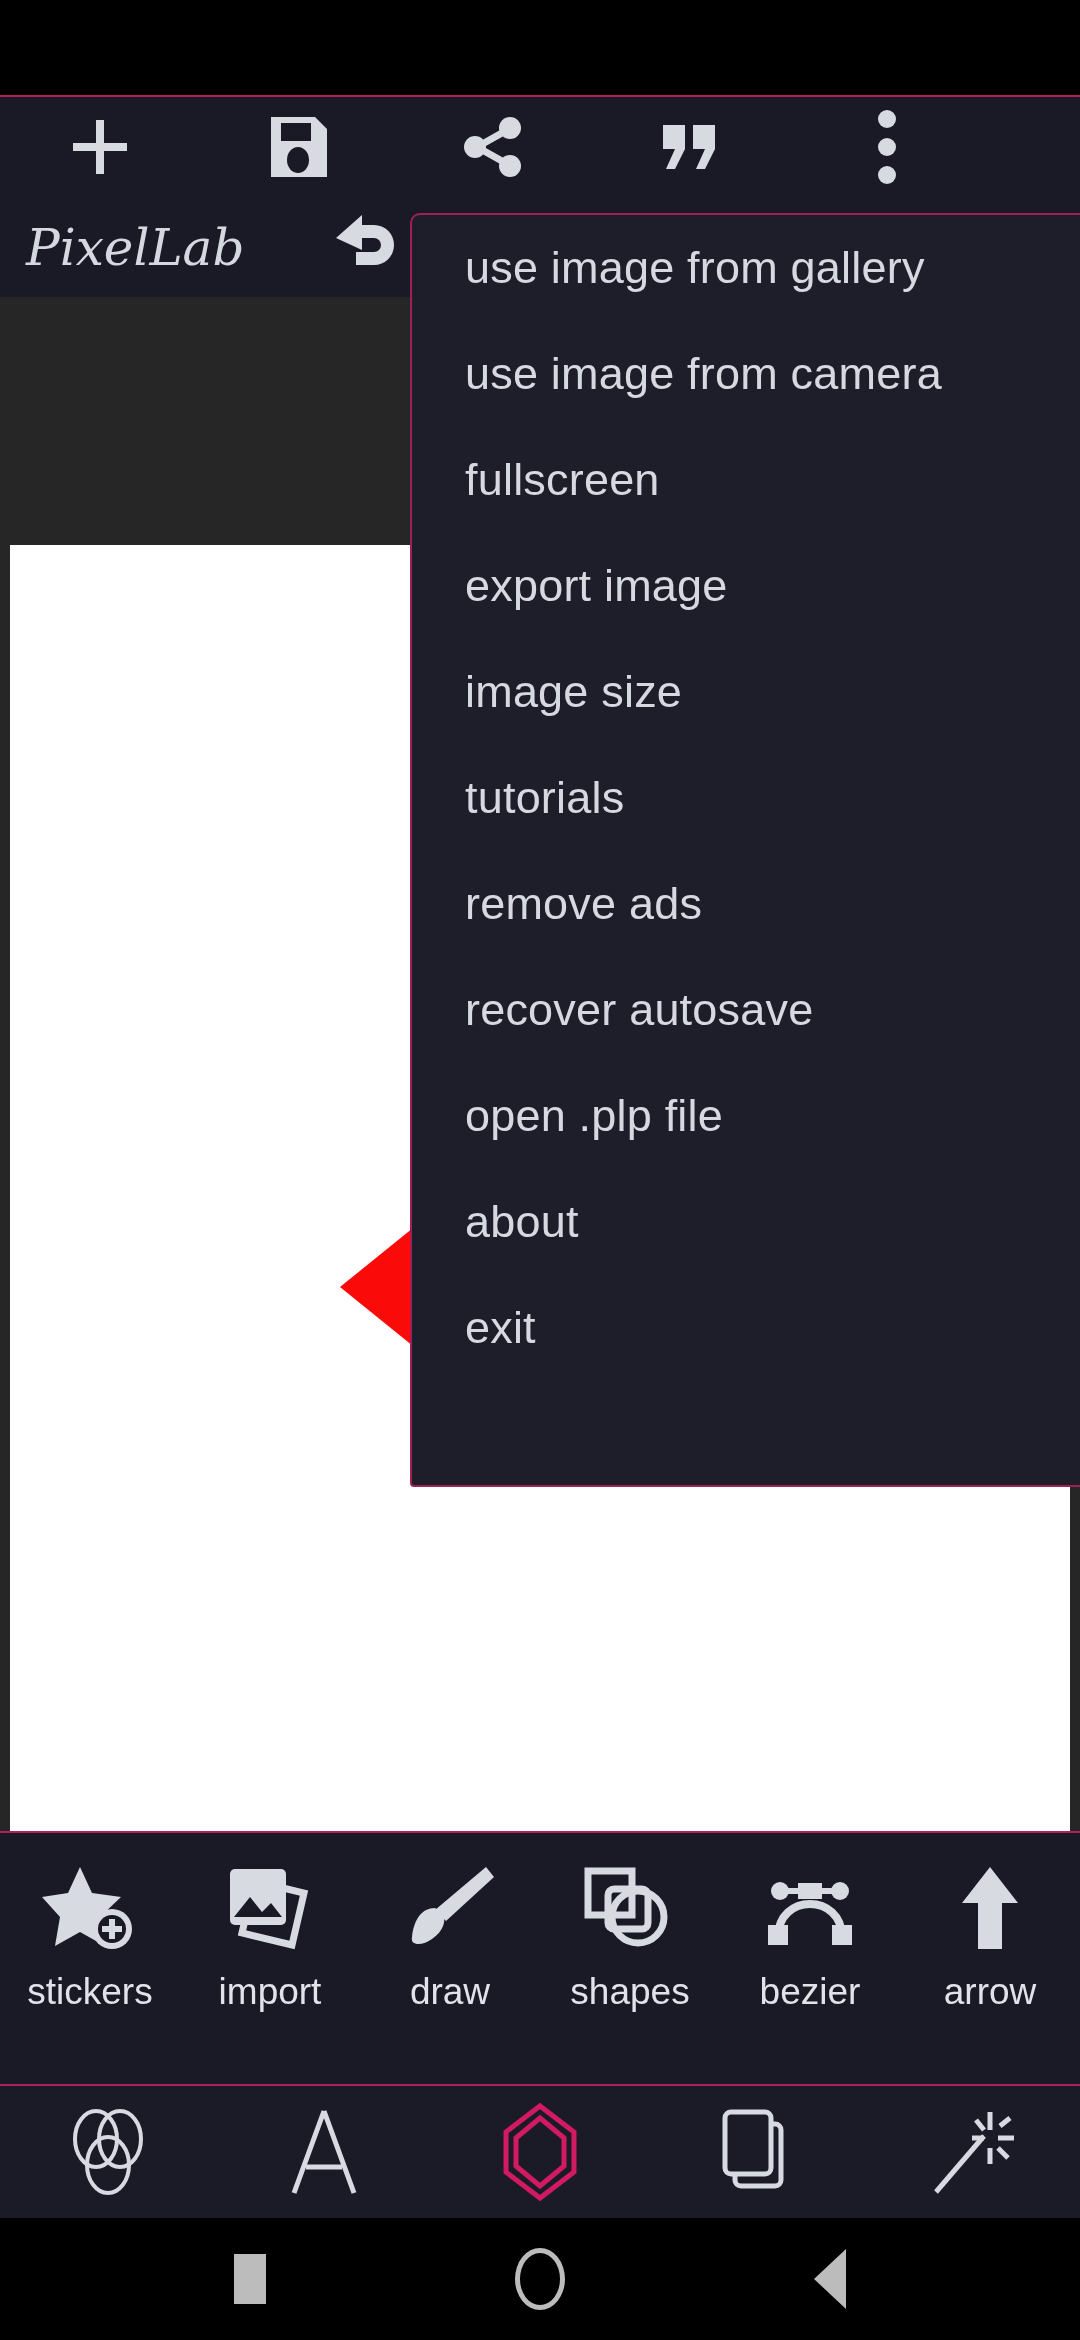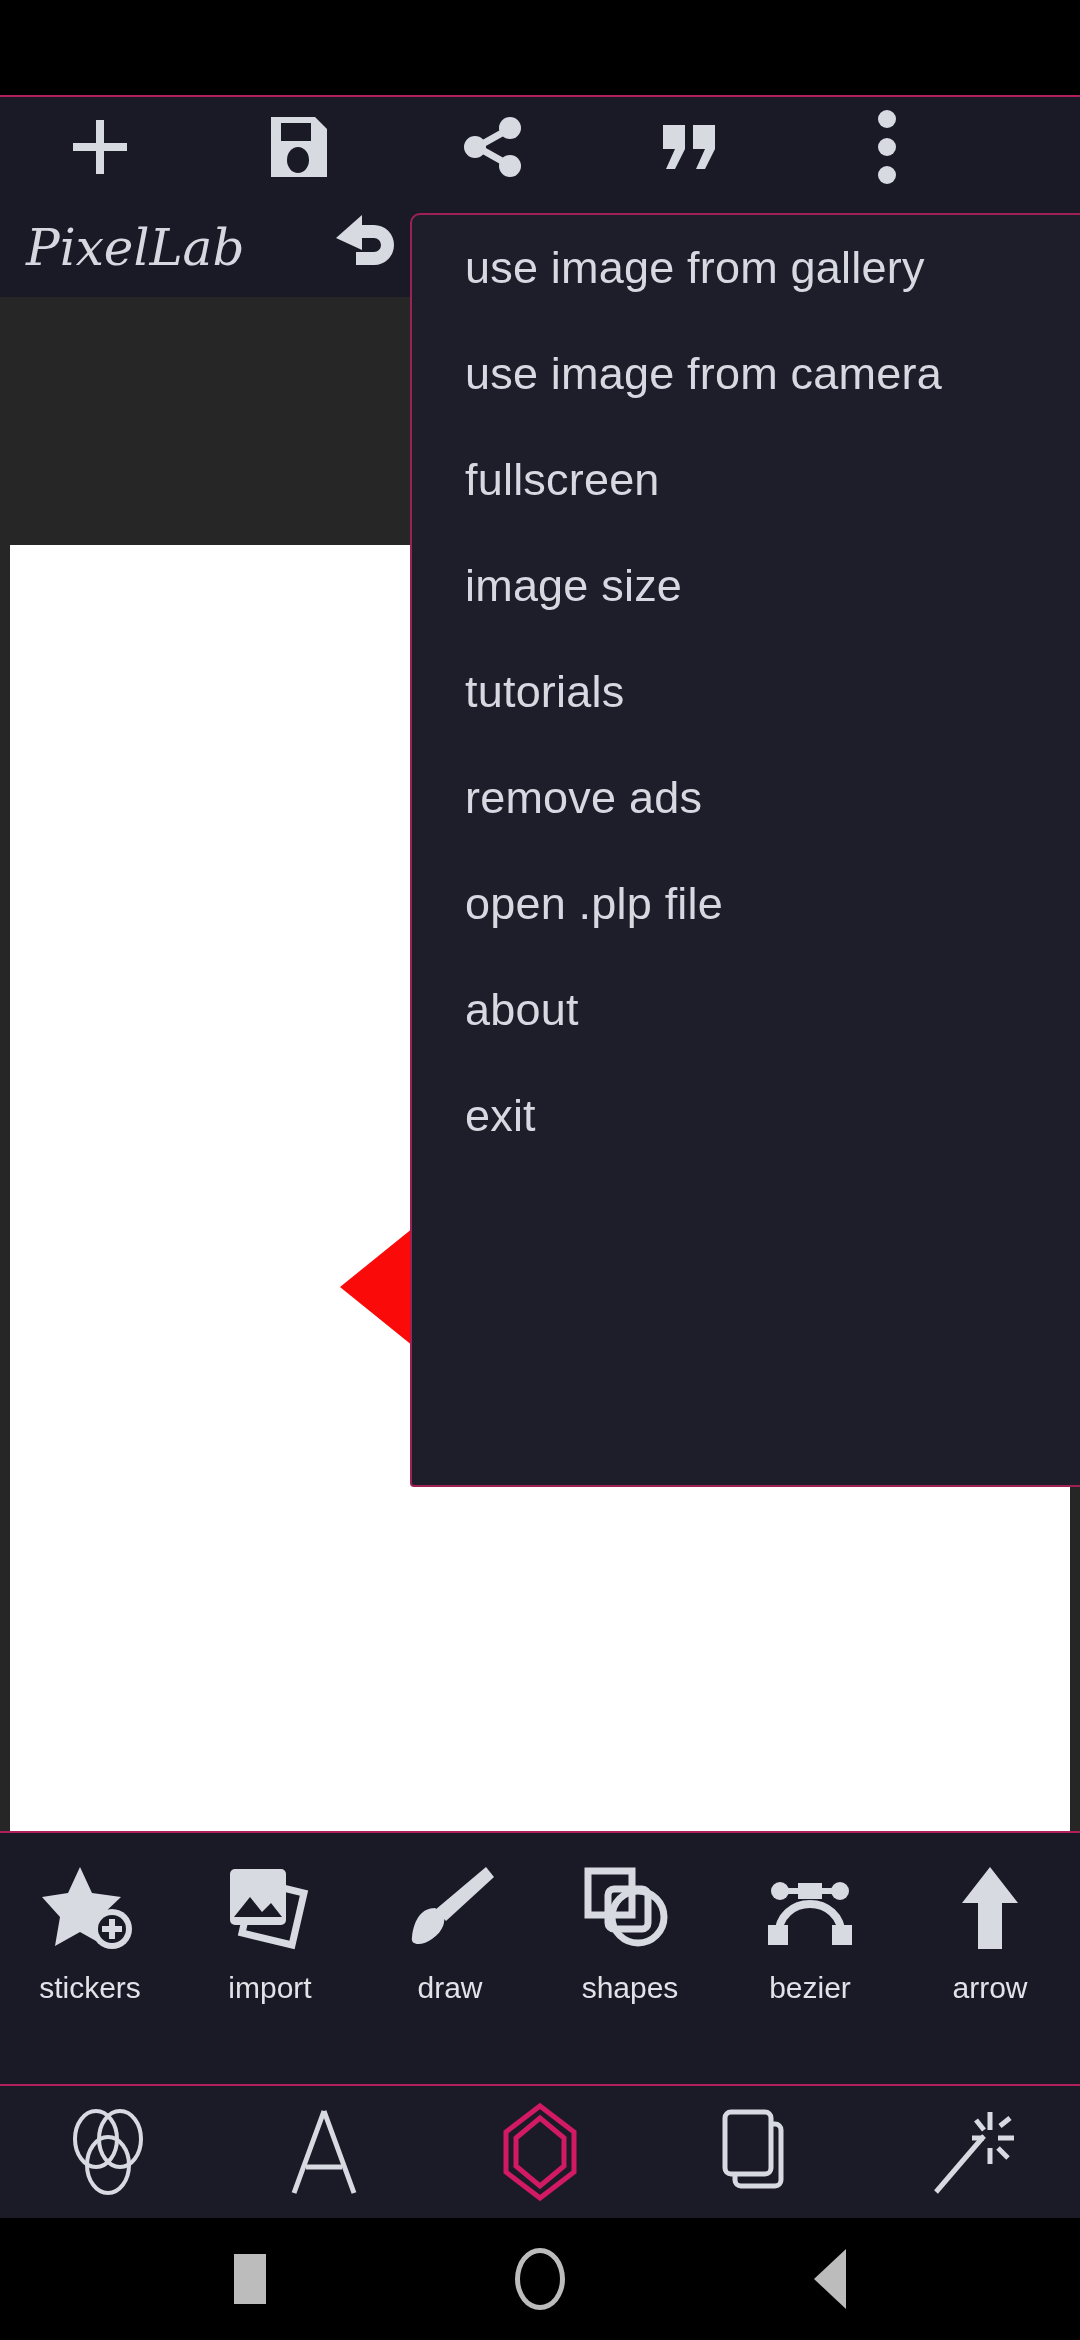--- a/index.html
+++ b/index.html
@@ -43,21 +43,21 @@
   .menu-item { height:106px; display:flex; align-items:center;
                padding-left:53px; color:#d7d9e1; font-size:45px;
                font-weight:400; white-space:nowrap; letter-spacing:0.2px; }
 
   
   .toolstrip { position:absolute; left:0; top:1831px; width:1080px; height:255px;
                background:#1a1a27; border-top:2px solid #b0215c; }
   .tools { display:flex; height:100%; align-items:flex-start; padding-top:22px; }
   .tool { flex:1 1 0; display:flex; flex-direction:column; align-items:center; }
   .tool-ic { height:108px; display:flex; align-items:center; justify-content:center; }
-  .tool-lb { margin-top:8px; color:#e2e3e9; font-size:30px; }
+  .tool-lb { margin-top:8px; color:#e2e3e9; font-size:37px; }
 
   
   .bottomnav { position:absolute; left:0; top:2086px; width:1080px; height:132px;
                background:#1b1b28; display:flex; align-items:center; }
   .bn { flex:1 1 0; display:flex; align-items:center; justify-content:center; }
 
   
   .sysbar { position:absolute; left:0; top:2218px; width:1080px; height:122px;
             background:#000; display:flex; align-items:center; justify-content:center; }
   .sys { width:160px; display:flex; align-items:center; justify-content:center; }
@@ -146,27 +146,33 @@
     <div class="menu-item">
       <span>use image from gallery</span>
     </div>
     <div class="menu-item">
       <span>use image from camera</span>
     </div>
     <div class="menu-item">
       <span>fullscreen</span>
     </div>
     <div class="menu-item">
+      <span>export image</span>
+    </div>
+    <div class="menu-item">
       <span>image size</span>
     </div>
     <div class="menu-item">
       <span>tutorials</span>
     </div>
     <div class="menu-item">
       <span>remove ads</span>
+    </div>
+    <div class="menu-item">
+      <span>recover autosave</span>
     </div>
     <div class="menu-item">
       <span>open .plp file</span>
     </div>
     <div class="menu-item">
       <span>about</span>
     </div>
     <div class="menu-item">
       <span>exit</span>
     </div>

